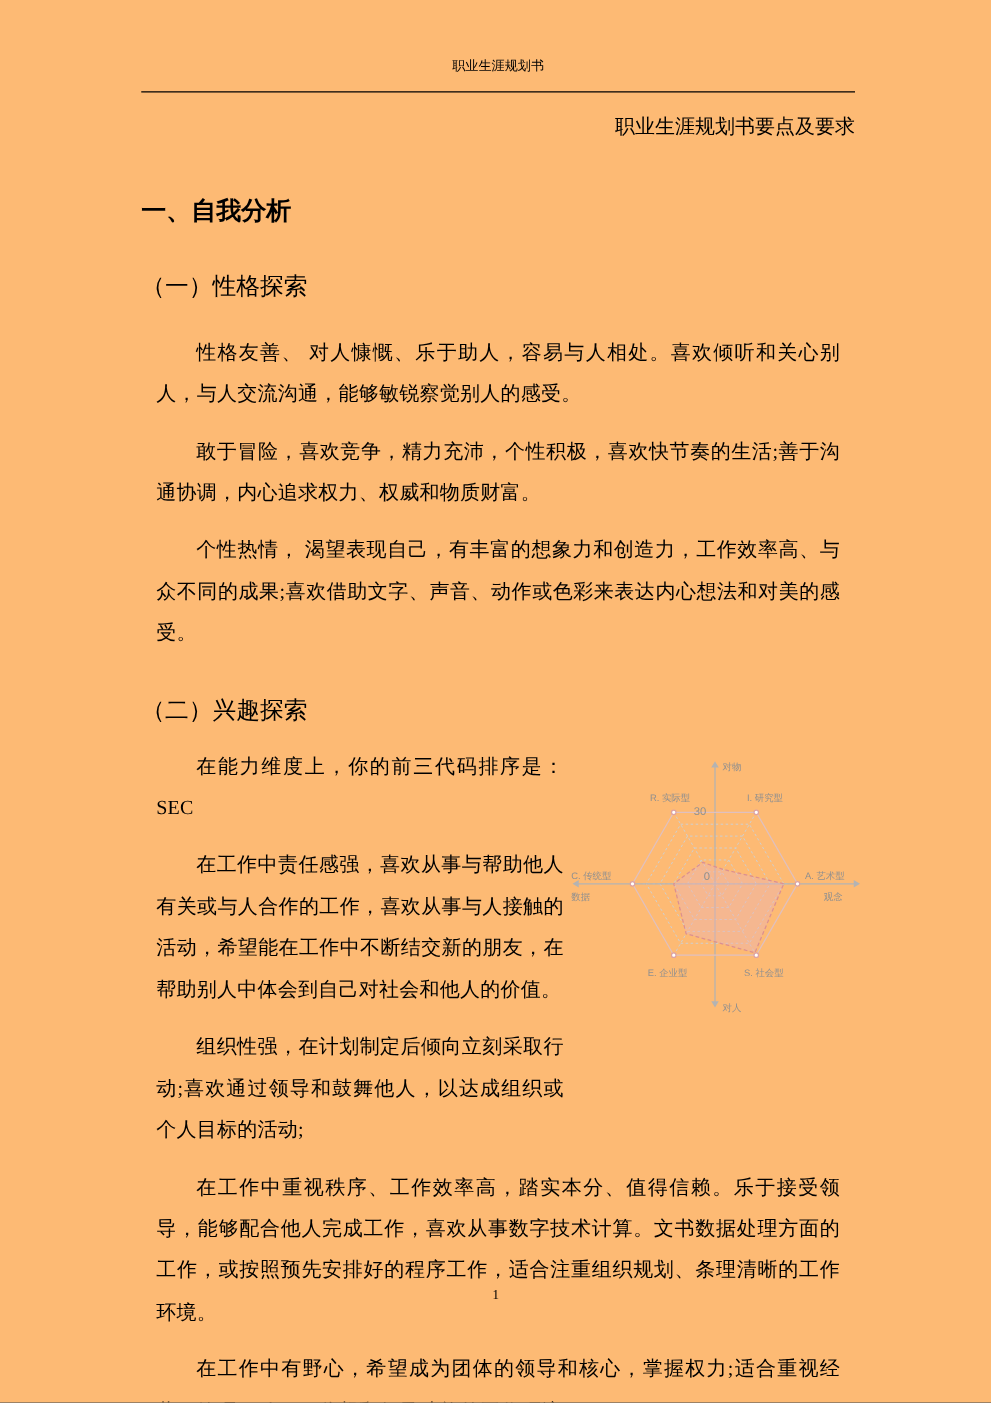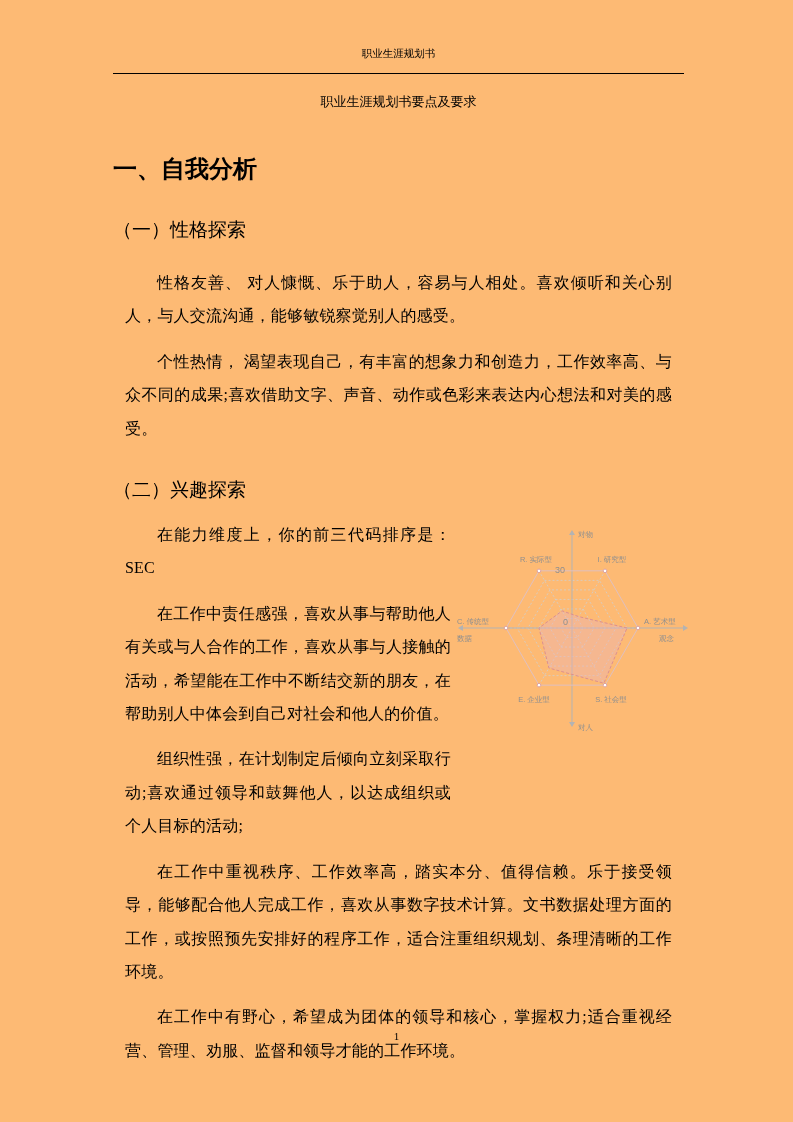--- a/index.html
+++ b/index.html
@@ -20,29 +20,29 @@
     line-height:14px;
     color:#000;
   }
   .hdr-rule{
     border-bottom:1px solid #000;
     margin-top:12px;
     height:0;
   }
   .doc-title{
     margin-top:17px;
-    text-align:center;
-    font-size:13px;
+    text-align:right;
+    font-size:16px;
     line-height:22px;
   }
   .h1{
     margin-top:40px;
     font-family:"Liberation Sans","DejaVu Sans",sans-serif;
     font-weight:bold;
-    font-size:24px;
+    font-size:20px;
     line-height:32px;
   }
   .h2{
     margin-top:31px;
     font-family:"Liberation Sans","DejaVu Sans",sans-serif;
     font-weight:normal;
     font-size:19px;
     line-height:27px;
   }
   .body-p{
@@ -85,20 +85,21 @@
   <div class="hdr-rule"></div>
 
   <div class="doc-title">职业生涯规划书要点及要求</div>
 
   <div class="h1">一、自我分析</div>
 
   <div class="h2">（一）性格探索</div>
 
   <div class="s1-block">
     <p class="body-p">性格友善、 对人慷慨、乐于助人，容易与人相处。喜欢倾听和关心别人，与人交流沟通，能够敏锐察觉别人的感受。</p>
+    <p class="body-p">敢于冒险，喜欢竞争，精力充沛，个性积极，喜欢快节奏的生活;善于沟通协调，内心追求权力、权威和物质财富。</p>
     <p class="body-p">个性热情， 渴望表现自己，有丰富的想象力和创造力，工作效率高、与众不同的成果;喜欢借助文字、声音、动作或色彩来表达内心想法和对美的感受。</p>
   </div>
 
   <div class="h2">（二）兴趣探索</div>
 
   <div class="s2-row">
     <div class="s2-text">
       <p class="body-p">在能力维度上，你的前三代码排序是：SEC</p>
       <p class="body-p">在工作中责任感强，喜欢从事与帮助他人有关或与人合作的工作，喜欢从事与人接触的活动，希望能在工作中不断结交新的朋友，在帮助别人中体会到自己对社会和他人的价值。</p>
       <p class="body-p">组织性强，在计划制定后倾向立刻采取行动;喜欢通过领导和鼓舞他人，以达成组织或个人目标的活动;</p>

